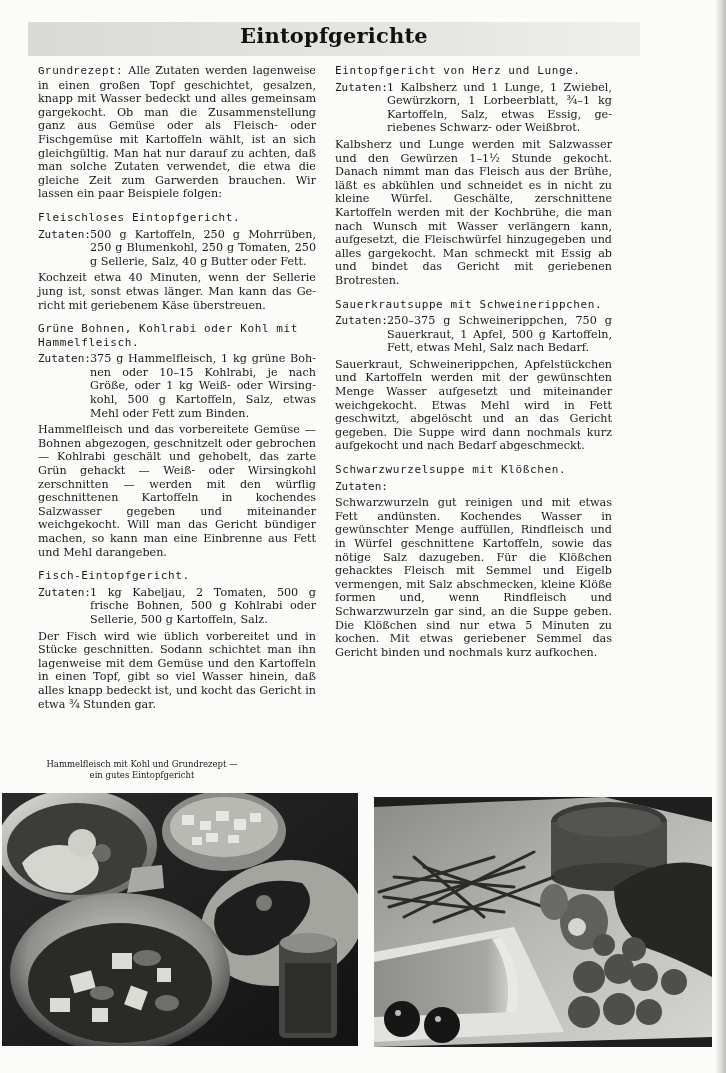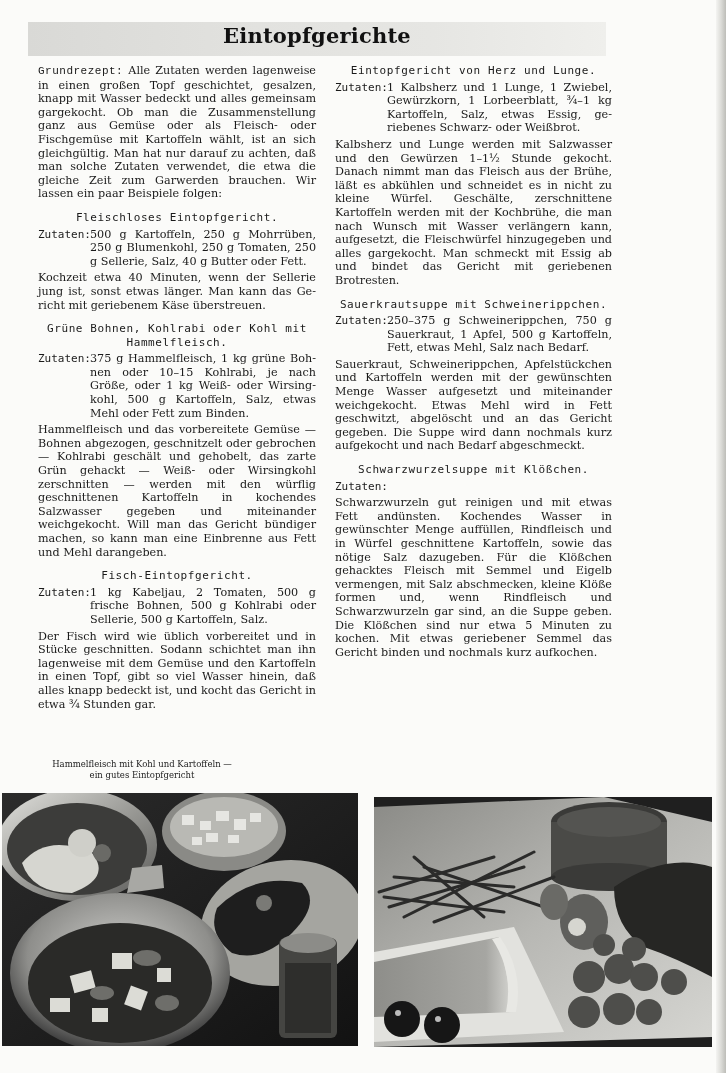--- a/index.html
+++ b/index.html
@@ -9,37 +9,38 @@
     font-family: "DejaVu Serif", "Liberation Serif", serif;
     color: #1a1a1a;
   }
   .page-edge {
     position: absolute; top: 0; right: 0; width: 10px; height: 1073px;
     background: linear-gradient(to right, #f4f4f2 0%, #dcdcd8 50%, #bdbdb8 100%);
   }
   .title-band {
     position: absolute; left: 28px; top: 22px; width: 578px; height: 34px;
     background: linear-gradient(to right, #d9d9d6 0%, #e2e2df 40%, #e6e6e3 70%, #efefec 100%);
+    padding-left: 34px;
   }
   .page-title {
     position: absolute; left: 0; right: 0; top: 1px;
     text-align: center;
     font-family: "DejaVu Serif", serif; font-weight: bold; font-size: 21px;
     letter-spacing: 0.2px; color: #111;
   }
   .col {
     position: absolute; top: 64px; font-size: 11.2px; line-height: 13.6px;
     text-align: justify; hyphens: manual;
   }
   .col.left  { left: 38px;  width: 278px; }
   .col.right { left: 335px; width: 277px; }
   .recipe-title {
     font-family: "DejaVu Sans Mono", "Liberation Mono", monospace;
     font-size: 11px; letter-spacing: 0.6px; margin: 0 0 3px 0; line-height: 13.6px;
-    text-align: center;
+    text-align: left;
   }
   .ingredients { display: flex; margin-bottom: 3px; }
   .ing-label { width: 52px; flex: 0 0 52px; font-family: "DejaVu Sans Mono", monospace; font-size: 11px; }
   .ing-text { flex: 1; text-align: justify; }
   .para { margin: 0 0 9px 0; }
   .intro-lead { font-family: Liberation Mono, monospace; font-size: 11px; letter-spacing: 0.5px; }
   .section { margin-bottom: 10px; }
   .caption {
     position: absolute; font-size: 8.5px; line-height: 10.5px; text-align: center; color: #222;
   }
@@ -115,21 +116,21 @@
   <div class="section">
     <div class="recipe-title">Schwarzwurzelsuppe mit Klößchen.</div>
     <div class="ingredients">
       <span class="ing-label">Zutaten:</span>
     </div>
     <p class="para">Schwarzwurzeln gut reinigen und mit etwas Fett andünsten. Kochendes Wasser in gewünschter Menge auffüllen, Rindfleisch und in Würfel ge­schnittene Kartoffeln, sowie das nötige Salz da­zugeben. Für die Klößchen gehacktes Fleisch mit Semmel und Eigelb vermengen, mit Salz ab­schmecken, kleine Klöße formen und, wenn Rind­fleisch und Schwarzwurzeln gar sind, an die Suppe geben. Die Klößchen sind nur etwa 5 Mi­nuten zu kochen. Mit etwas geriebener Semmel das Gericht binden und nochmals kurz aufkochen.</p>
   </div>
 </div>
 
 <div class="caption left">
-  <div>Hammelfleisch mit Kohl und Kartoffeln —</div>
+  <div>Hammelfleisch mit Kohl und Grundrezept —</div>
   <div>ein gutes Eintopfgericht</div>
 </div>
 <div class="caption right">Auch zum Eintopfgericht eignet sich Fisch</div>
 
 <div class="photo left" title="stew pots with mutton, cabbage and potatoes">
   <svg width="356" height="253" viewBox="0 0 356 253">
     <defs>
       <radialGradient id="potA" cx="50%" cy="40%" r="60%">
         <stop offset="0%" stop-color="#cfcfcc"></stop>
           <stop offset="70%" stop-color="#8e8e8b"></stop>

